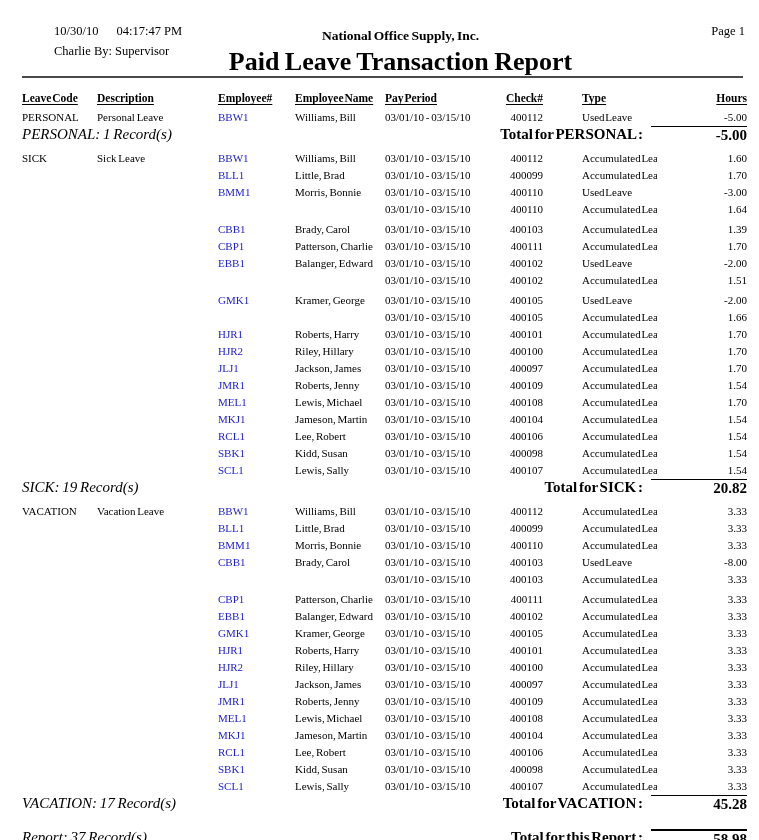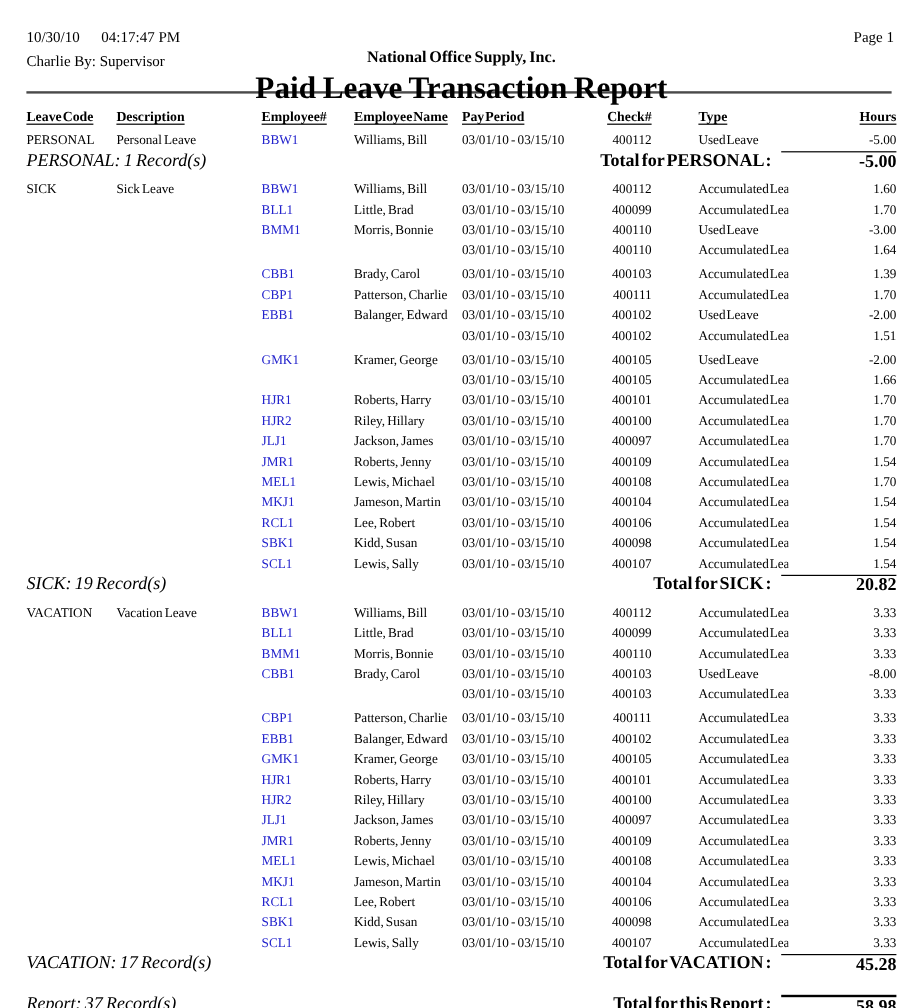--- a/index.html
+++ b/index.html
@@ -9,26 +9,26 @@
     color: #000000;
   }
   .report {
     position: relative;
     width: 759px; height: 840px;
     box-sizing: border-box;
     padding: 24px 12px 0 22px;
     overflow: hidden;
   }
   
-  .hdr { position: relative; height: 46px; }
+  .hdr { position: relative; height: 46px; margin-left: 32px; }
   .h-left { position: absolute; left: 0; top: 0; font-size: 12.5px; }
   .h-date-line span { display: inline-block; }
   .h-time { margin-left: 18px; }
   .h-printed { margin-top: 5px; }
-  .h-center { position: absolute; left: 0; right: 0; top: 16px; text-align: center; }
+  .h-center { position: absolute; left: 0; right: 0; top: 4px; text-align: center; }
   .h-company { font-size: 13.5px; font-weight: bold; word-spacing: -1px; }
   .h-title { font-size: 26px; font-weight: bold; margin-top: 3px; word-spacing: -1px; }
   .h-right { position: absolute; right: 2px; top: 0; font-size: 12.5px; }
   .rule { margin-top: 6px; height: 2px; background: #4a4a4a; width: 721px; }
 
   
   .row, .col-headers {
     display: grid;
     grid-template-columns: 75px 121px 77px 90px 112px 46px 114px 90px;
     width: 725px;

